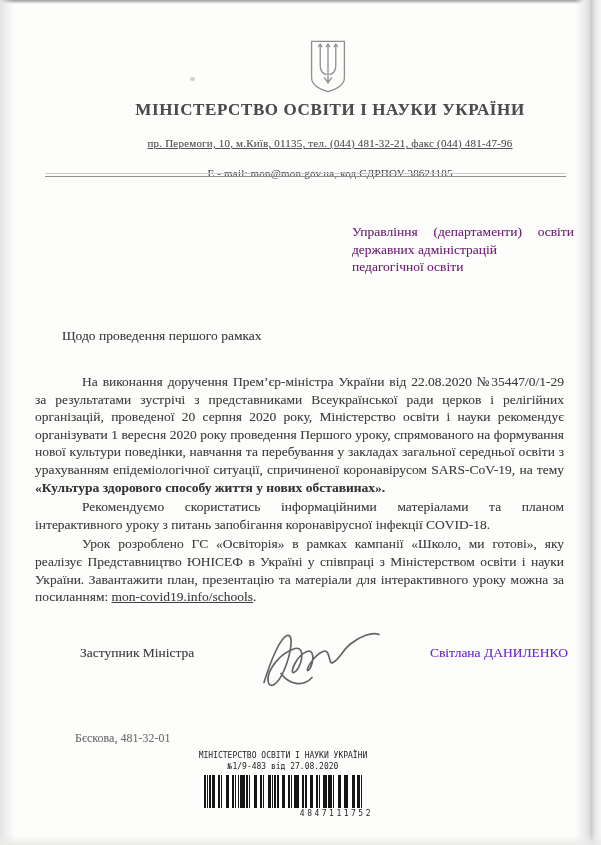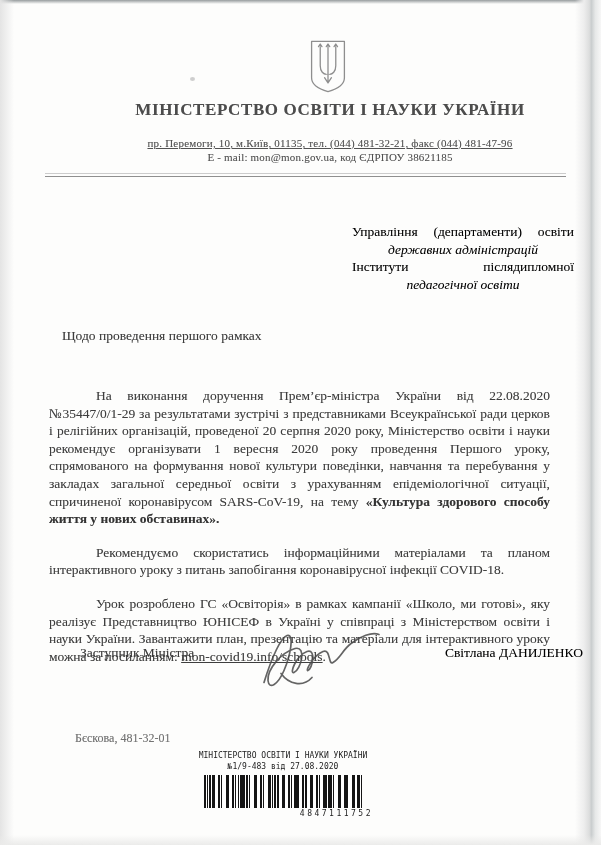--- a/index.html
+++ b/index.html
@@ -19,43 +19,43 @@
     background:linear-gradient(rgba(255,255,255,0),#ebebea);}
   .speck{position:absolute;left:190px;top:77px;width:5px;height:4px;border-radius:50%;
     background:#b6b6b6;opacity:.65;}
 
   
   .emblem{position:absolute;left:309px;top:38px;width:38px;height:57px;}
   .doc-title{position:absolute;left:60px;top:100px;width:540px;text-align:center;
     font-size:17px;font-weight:bold;letter-spacing:.6px;color:#4c4c4c;}
   .addr{position:absolute;left:60px;width:540px;text-align:center;
     font-size:11px;color:#525252;letter-spacing:.2px;}
-  .addr1{top:137px;text-decoration:underline;} .addr2{top:151px;}
+  .addr1{top:137px;text-decoration:underline;} .addr2{top:167px;}
   .divider{position:absolute;left:45px;top:173px;width:521px;height:2px;
     border-top:1px solid #cccccc;border-bottom:1px solid #8f8f8f;}
 
   
   .recipient{position:absolute;left:352px;top:223px;width:222px;
-    font-size:13.5px;line-height:17.6px;color:#000000;}
+    font-size:13.5px;line-height:17.6px;color:#701a75;}
   .rcpt-line.jl{text-align:justify;text-align-last:justify;}
-  .rcpt-line.ll{text-align:center;font-style:italic;}
+  .rcpt-line.ll{text-align:left;}
 
   
   .subject{position:absolute;left:62px;top:327px;font-size:13.5px;line-height:18.5px;color:#3c3c3c;}
 
   
   .body-block{position:absolute;left:33px;top:371px;width:533px;
     font-size:13.5px;line-height:17.6px;text-align:justify;color:#3e3e3e;}
-  .body-block p{margin:16px;text-indent:47px;}
+  .body-block p{margin:2px;text-indent:47px;}
   .body-block strong{color:#333333;}
   .link{text-decoration:underline;}
 
   
   .sig-position{position:absolute;left:80px;top:645px;font-size:13.5px;color:#3c3c3c;}
-  .sig-name{position:absolute;right:18px;top:645px;font-size:13.5px;color:#000000;text-align:center;}
+  .sig-name{position:absolute;right:33px;top:645px;font-size:13.5px;color:#6d28d9;text-align:center;}
   .sig-scrawl{position:absolute;left:250px;top:610px;width:140px;height:95px;}
 
   
   .exec{position:absolute;left:75px;top:731px;font-size:12px;color:#737373;}
 
   
   .stamp{position:absolute;left:193px;top:751px;width:180px;text-align:center;
     font-family:"DejaVu Sans Mono",monospace;color:#222;text-shadow:none;}
   .stamp-line{font-size:8px;line-height:10.5px;white-space:nowrap;letter-spacing:0;}
   .barcode{width:158px;height:33px;margin:3px auto 1px;background-color:#fff;
@@ -89,21 +89,20 @@
     </svg>
   </div>
   <div class="doc-title">МІНІСТЕРСТВО ОСВІТИ І НАУКИ УКРАЇНИ</div>
   <div class="addr addr1">пр. Перемоги, 10, м.Київ, 01135, тел. (044) 481-32-21, факс (044) 481-47-96</div>
   <div class="addr addr2">Е - mail: mon@mon.gov.ua, код ЄДРПОУ 38621185</div>
   <div class="divider"></div>
 
   <div class="recipient">
     <div class="rcpt-line jl">Управління (департаменти) освіти</div>
     <div class="rcpt-line ll">державних адміністрацій</div>
-    <div class="rcpt-line jl">Інститути післядипломної</div>
     <div class="rcpt-line ll">педагогічної освіти</div>
   </div>
 
   <div class="subject">
     <div>Щодо проведення першого рамках</div>
   </div>
 
   <div class="body-block">
     <p><span>На виконання доручення Прем’єр-міністра України від 22.08.2020 №35447/0/1-29 за результатами зустрічі з представниками Всеукраїнської ради церков і релігійних організацій, проведеної 20 серпня 2020 року, Міністерство освіти і науки рекомендує організувати 1 вересня 2020 року проведення Першого уроку, спрямованого на формування нової культури поведінки, навчання та перебування у закладах загальної середньої освіти з урахуванням епідеміологічної ситуації, спричиненої коронавірусом SARS-CoV-19, на тему </span><strong>«Культура здорового способу життя у нових обставинах».</strong></p>
     <p>Рекомендуємо скористатись інформаційними матеріалами та планом інтерактивного уроку з питань запобігання коронавірусної інфекції COVID-18.</p>

